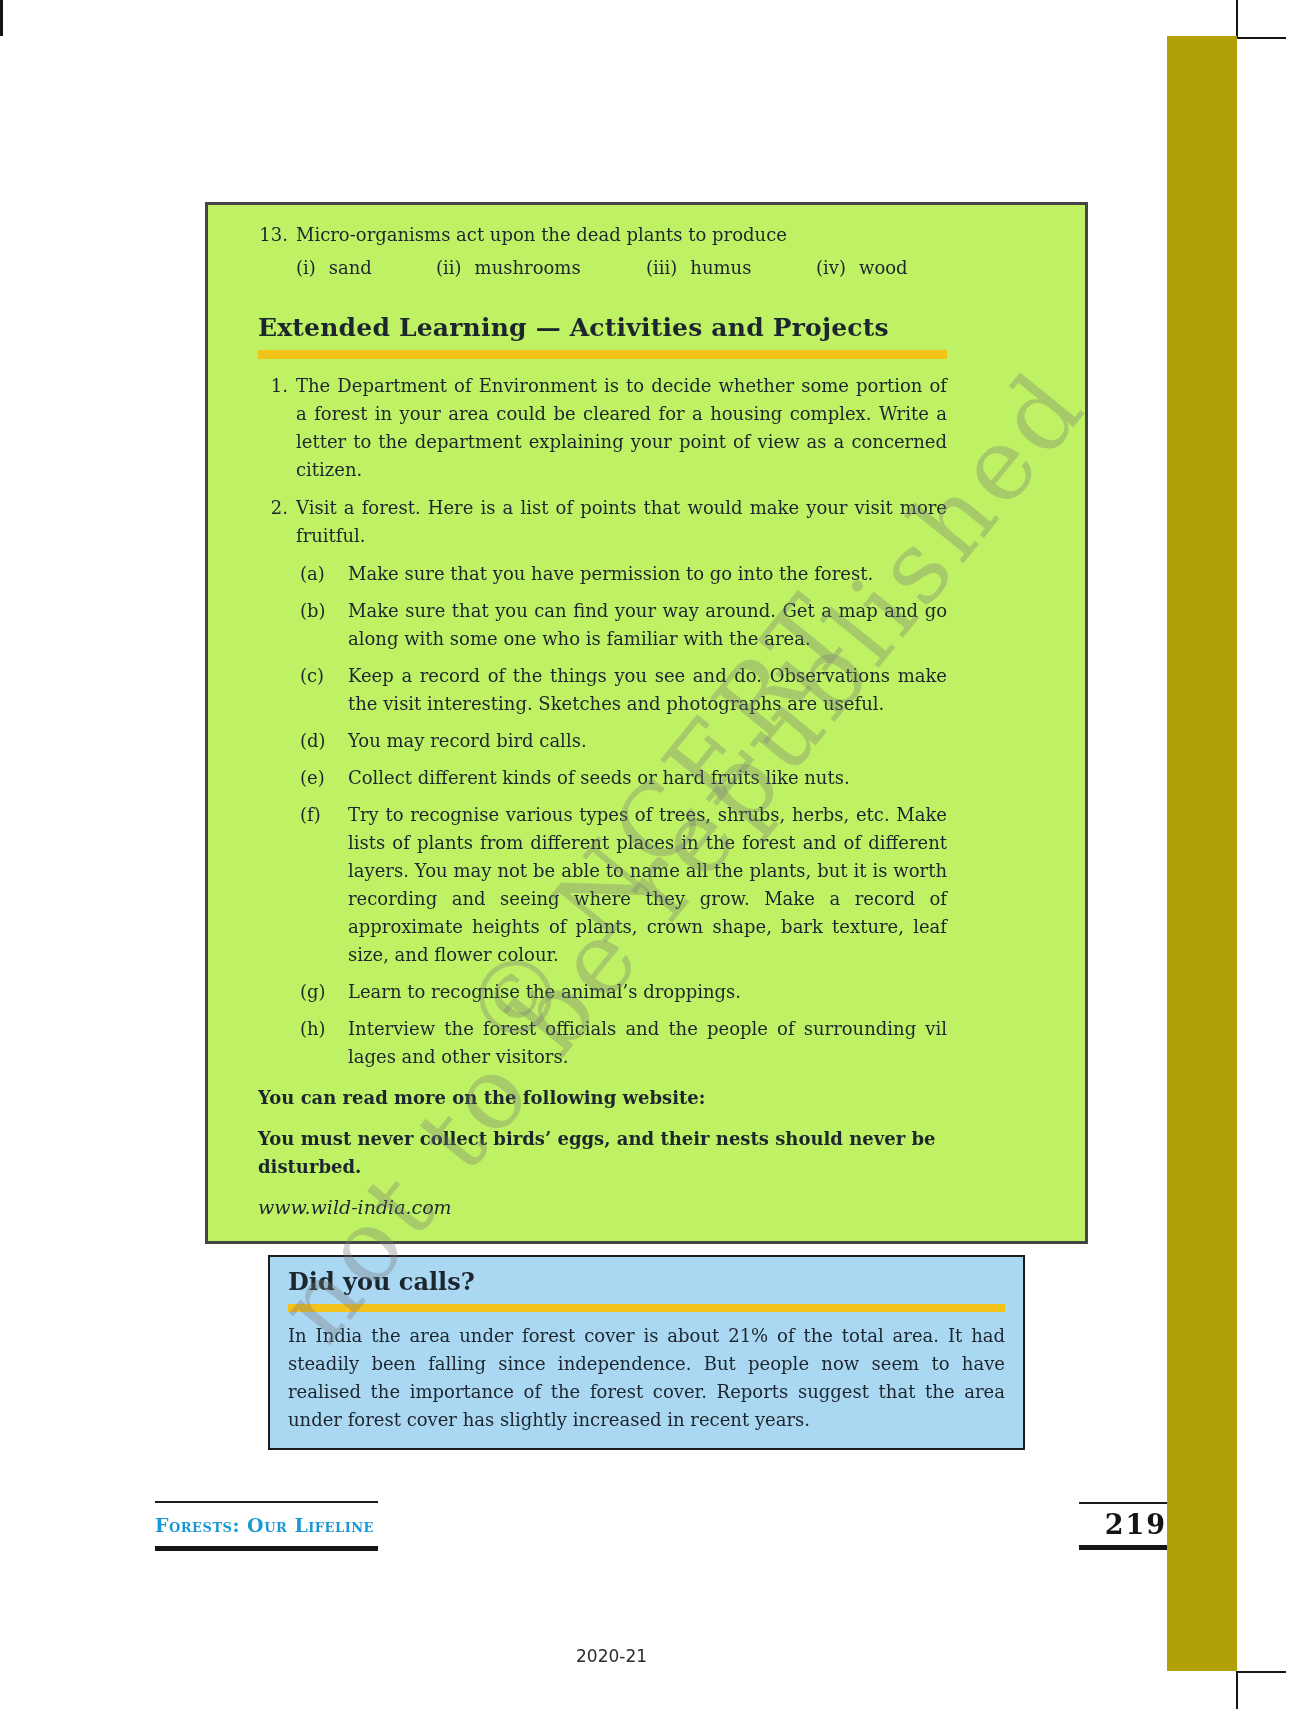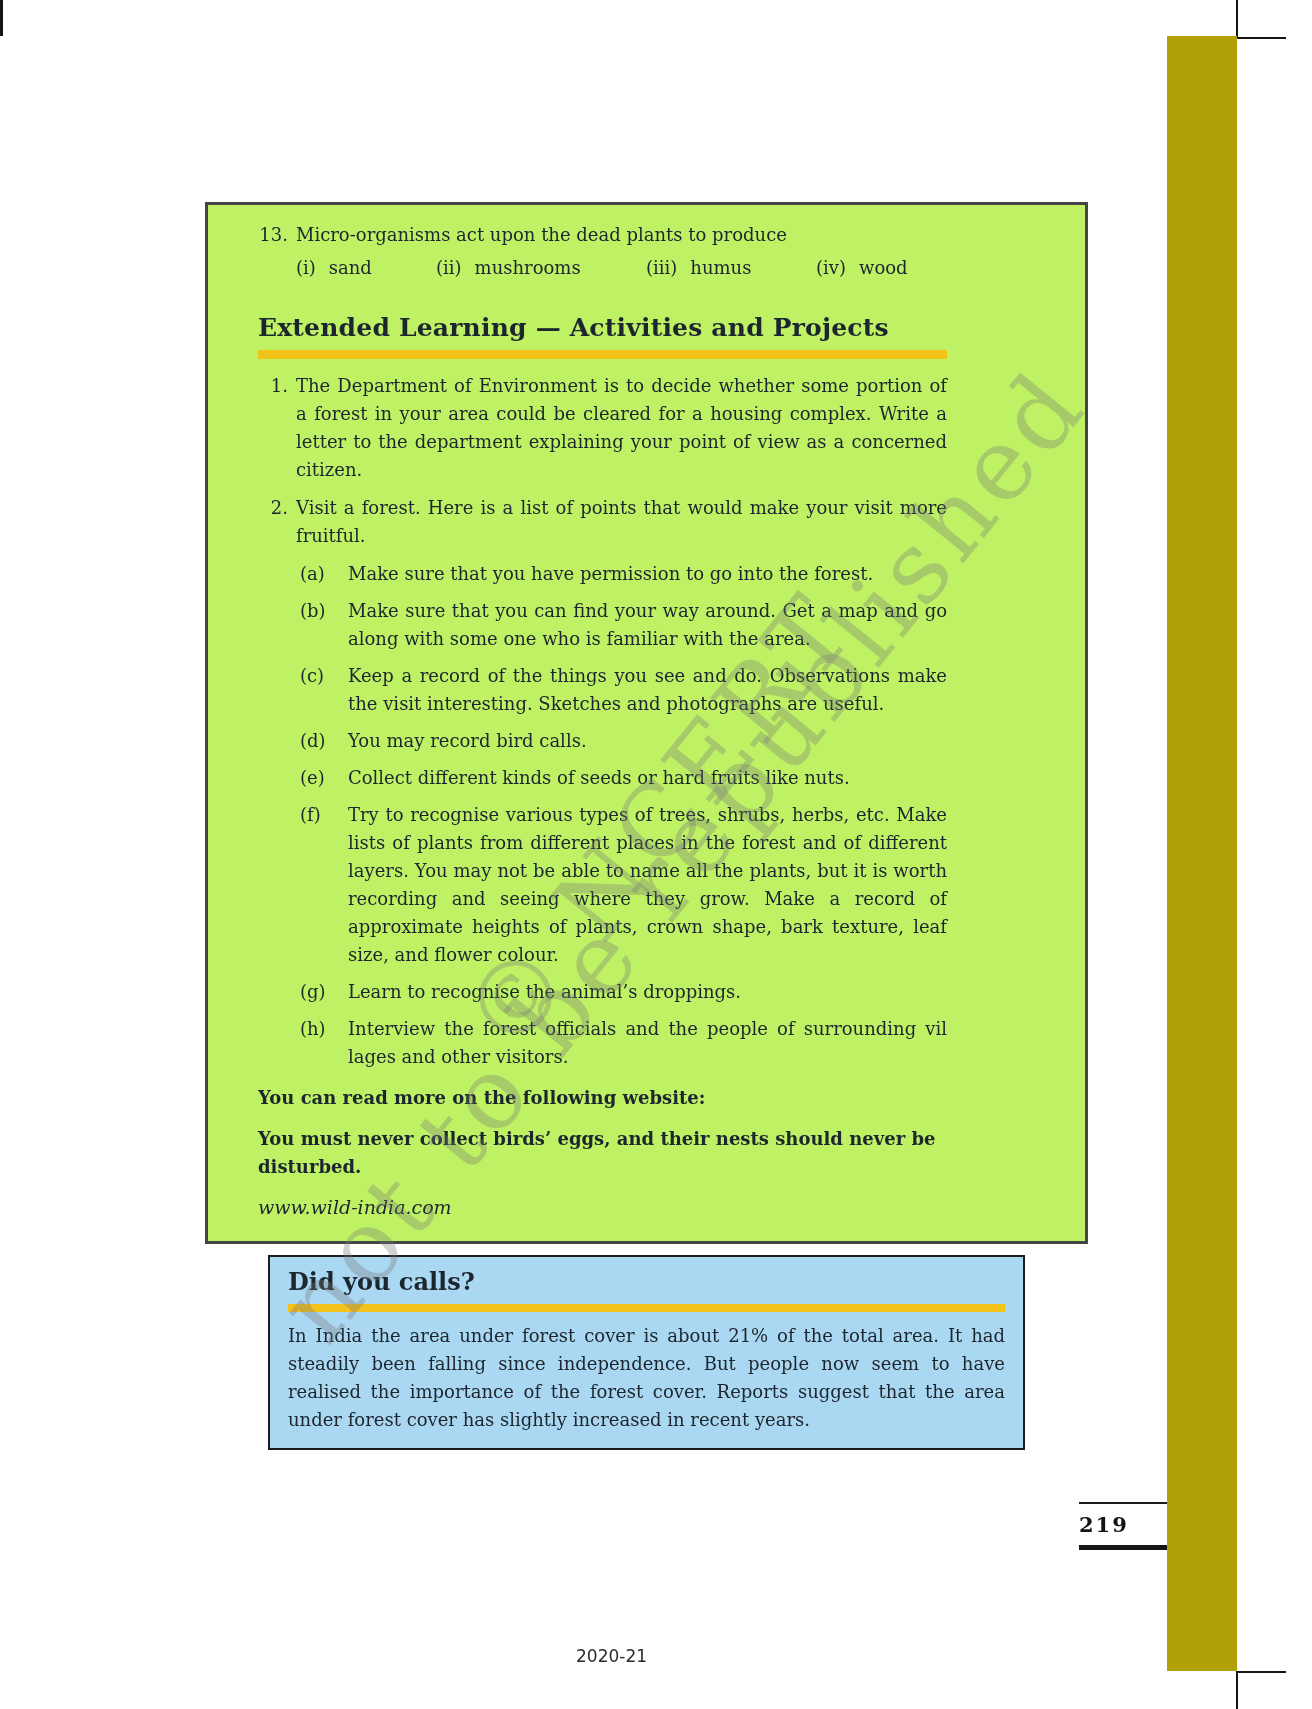--- a/index.html
+++ b/index.html
@@ -64,21 +64,21 @@
   
   .footer-left{position:absolute;left:155px;top:1501px;width:223px;}
   .footer-right{position:absolute;left:1079px;top:1502px;width:88px;}
   .rule-thin{height:2px;background:#1a1a1a;}
   .rule-thick{height:5px;background:#141414;}
   .fl-text{
     font-variant:small-caps;font-weight:bold;font-size:19px;color:#1899d6;
     line-height:24px;margin:10px 0 9px 0;letter-spacing:0.5px;
   }
   .pg-num{
-    font-weight:bold;font-size:21px;text-align:left;line-height:24px;
+    font-weight:bold;font-size:27px;text-align:right;line-height:24px;
     margin:9px 0 8px 0;letter-spacing:2px;color:#141414;
   }
   .year{
     position:absolute;left:576px;top:1646px;width:166px;text-align:left;
     font-family:"DejaVu Sans","Liberation Sans",sans-serif;
     font-size:17px;color:#2b2b2b;
   }
 </style>
 </head>
 <body>
@@ -173,20 +173,25 @@
     <div class="note-bold">You must never collect birds’ eggs, and their nests should never be disturbed.</div>
     <div class="website">www.wild-india.com</div>
   </div>
 
   <div class="dyk-box">
     <div class="dyk-title">Did you calls?</div>
     <div class="dyk-rule"></div>
     <div class="dyk-body">In India the area under forest cover is about 21% of the total area. It had steadily been falling since independence. But people now seem to have realised the importance of the forest cover. Reports suggest that the area under forest cover has slightly increased in recent years.</div>
   </div>
 
+  <div class="footer-left">
+    <div class="rule-thin"></div>
+    <div class="fl-text">Forests: Our Lifeline</div>
+    <div class="rule-thick"></div>
+  </div>
 
   <div class="footer-right">
     <div class="rule-thin"></div>
     <div class="pg-num">219</div>
     <div class="rule-thick"></div>
   </div>
 
   <div class="year">2020-21</div>
 
 </div>

